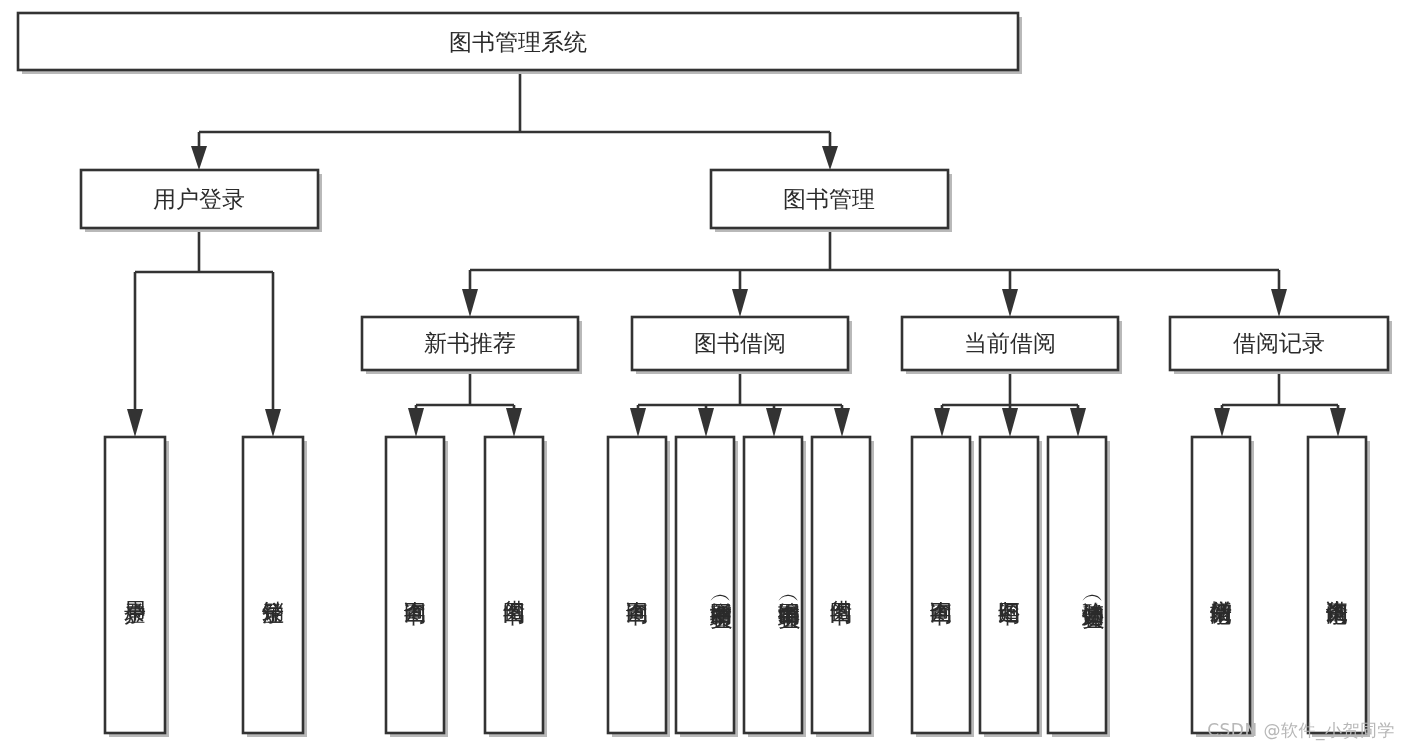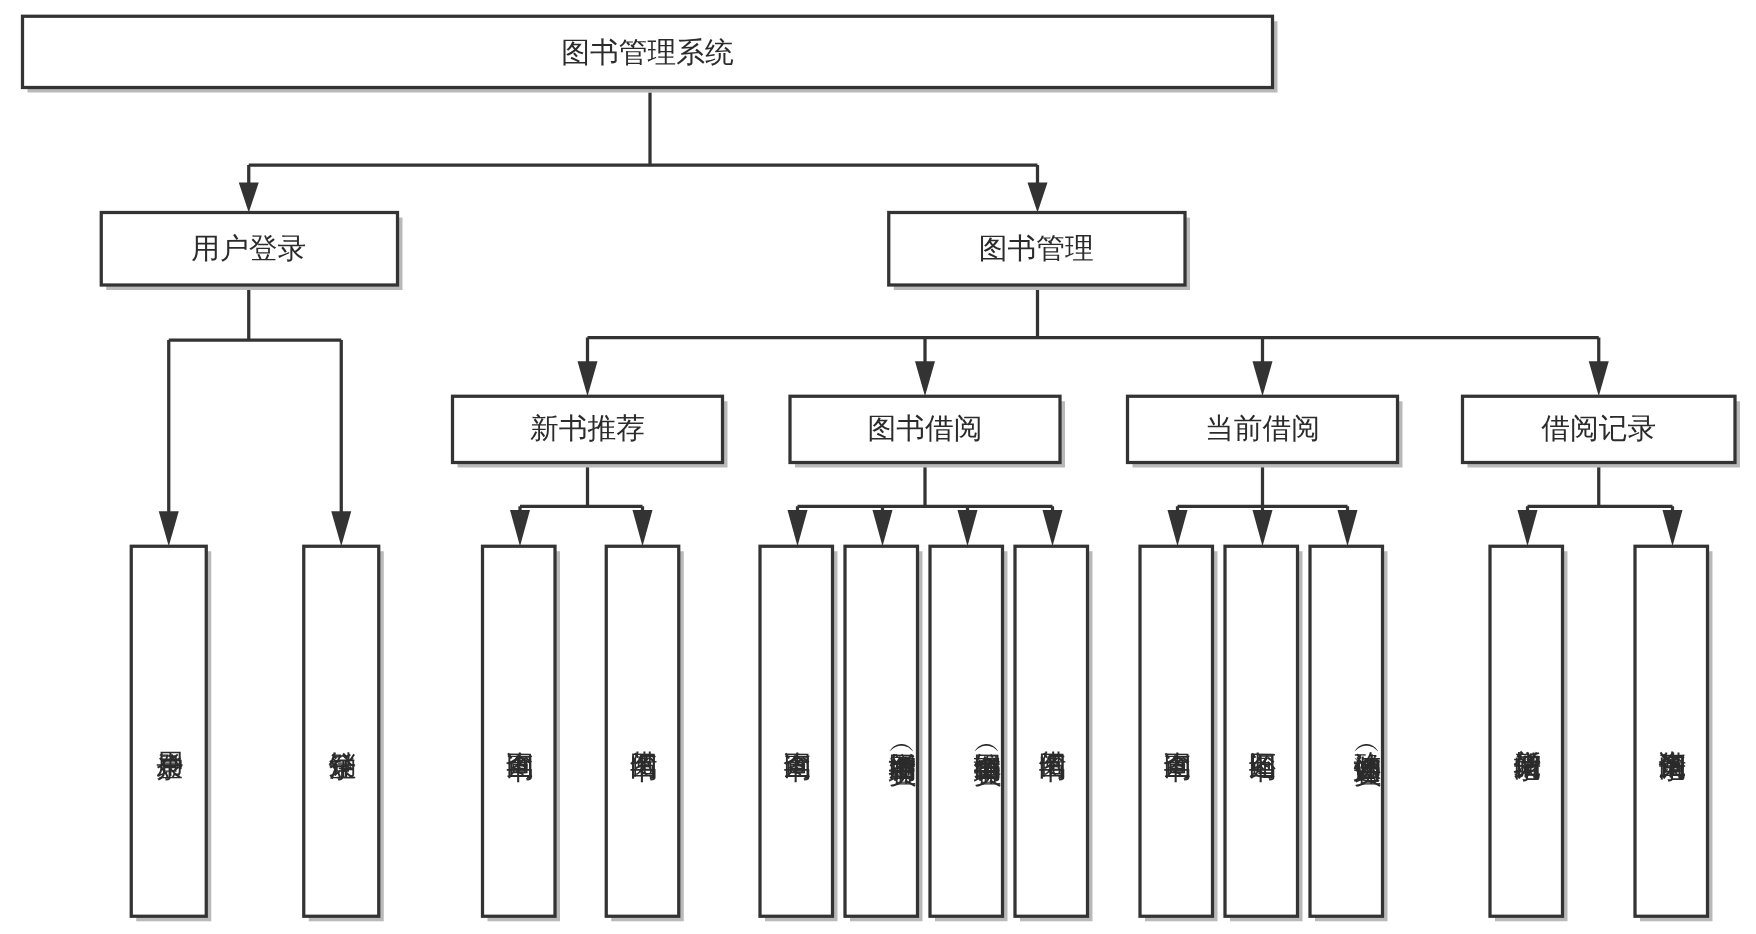--- a/index.html
+++ b/index.html
@@ -248,20 +248,21 @@
         <rect class="node-box-shadow" x="1312" y="441" width="58" height="296"></rect>
         <rect class="node-box" x="1308" y="437" width="58" height="296"></rect>
         <foreignObject x="1308" y="437" width="58" height="296">
           <div xmlns="http://www.w3.org/1999/xhtml" class="vlabel">查询借阅记录</div>
         </foreignObject>
       </g>
 
     </g>
   </svg>
 
+  <div class="watermark">CSDN @软件_小贺同学</div>
 </div>
 
 <style>
   
   .vlabel {
     width: 100%;
     height: 100%;
     box-sizing: border-box;
     display: flex;
     align-items: center;

